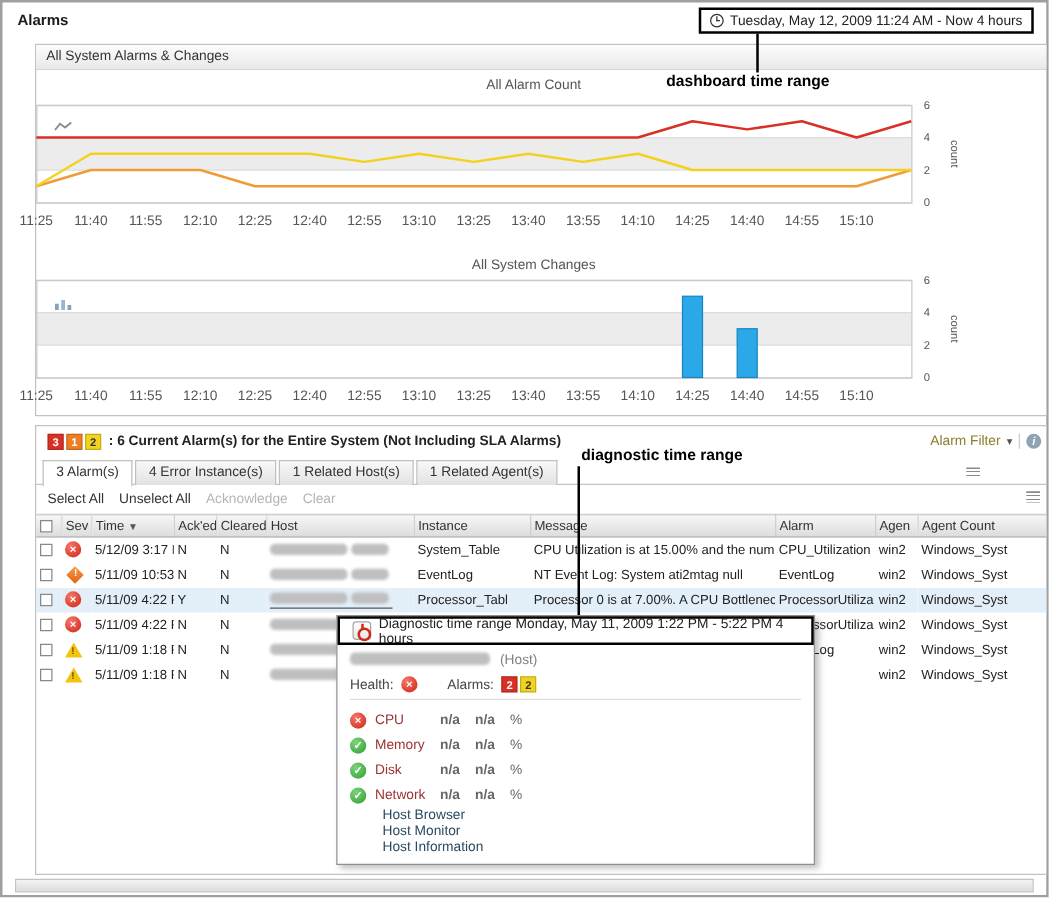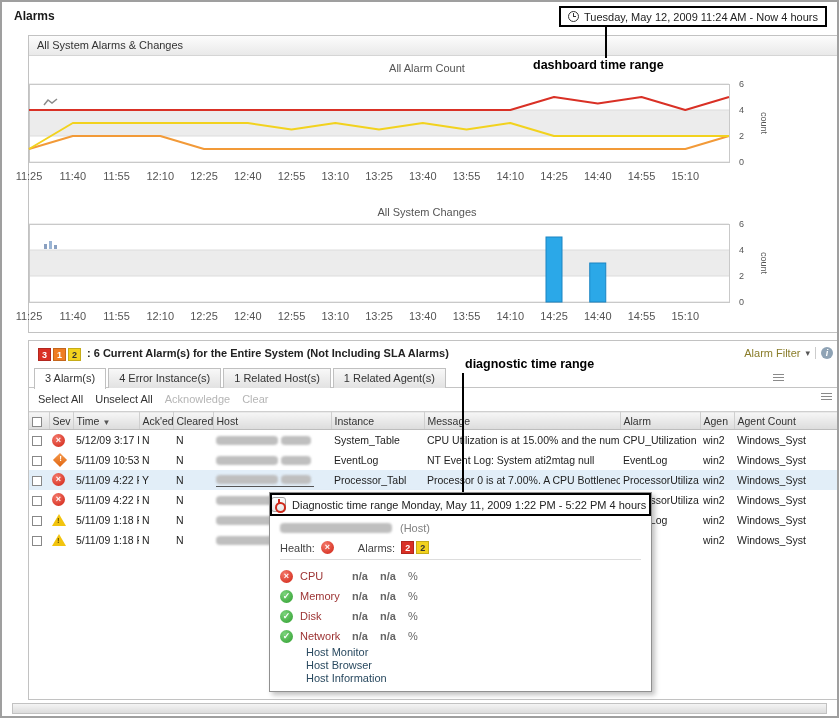--- a/index.html
+++ b/index.html
@@ -90,28 +90,28 @@
           margin-right:3px; vertical-align:middle; }
   .host-wrap { display:inline-block; }
   .host-link { border-bottom:1px solid #555; padding-bottom:1px; cursor:pointer; }
 
   .bottom-strip { position:absolute; left:10px; top:701px; width:815px; height:11px;
                   background:linear-gradient(#f4f4f4,#dcdcdc); border:1px solid #c2c2c2; }
 
   .tooltip { position:absolute; left:267px; top:490px; width:383px; background:#fff; border:1px solid #909090;
              box-shadow:3px 3px 5px rgba(0,0,0,.25); z-index:5; padding-bottom:6px; }
   .anno-box { position:absolute; left:0; top:0; right:0; height:23px; border:2px solid #000; pointer-events:none; z-index:8; }
-  .tt-header { display:flex; align-items:center; gap:6px; padding:4px 1px; font-size:11px; color:#222; height:23px; }
+  .tt-header { display:flex; align-items:center; gap:6px; padding:4px 12px; font-size:11px; color:#222; height:23px; }
   .power-icon { position:relative; width:15px; height:15px; border:1px solid #a5a5a5; border-radius:3px;
                 background:linear-gradient(#fff,#e6e6e6); display:inline-block; flex:0 0 auto; }
   .power-icon::before { content:""; position:absolute; left:3px; top:4px; width:7px; height:7px;
                 border:2px solid #cf2a1b; border-radius:50%; }
   .power-icon::after { content:""; position:absolute; left:6px; top:1px; width:2px; height:5px; background:#cf2a1b; }
   .tt-body { padding:4px 10px 0; }
-  .tt-host { display:flex; align-items:center; gap:5px; margin:2px 0 7px; }
+  .tt-host { display:flex; align-items:flex-start; gap:5px; margin:2px 0 7px; }
   .tt-host .muted { font-size:11px; color:#808080; }
   .tt-health { display:flex; align-items:center; gap:6px; font-size:11px; color:#444; margin-bottom:4px; }
   .alarms-gap { width:12px; }
   .tt-sep { border-top:1px solid #ddd; margin:5px 0 6px; }
   .metric-row { display:flex; align-items:center; height:20px; }
   .metric-row .sev { margin-right:7px; flex:0 0 auto; }
   .metric-name { width:52px; font-size:11px; color:#9c3333; cursor:pointer; }
   .metric-val { width:28px; font-size:11px; color:#666;font-weight:bold; }
   .metric-unit { font-size:11px; color:#666; }
   .tt-related { font-size:11px; color:#993a1f; margin-top:8px; }
@@ -405,22 +405,22 @@
           </div>
           <div class="metric-row">
             <span class="sev sev-ok"></span>
             <span class="metric-name">Network</span>
             <span class="metric-val">n/a</span>
             <span class="metric-val">n/a</span>
             <span class="metric-unit">%</span>
           </div>
         </div>
       <div id="tt-links">
+          <div class="tt-link">Host Browser</div>
           <div class="tt-link">Host Monitor</div>
-          <div class="tt-link">Host Browser</div>
           <div class="tt-link">Host Information</div>
         </div>
     </div>
   </div>
 
   <div class="anno anno-diag">diagnostic time range</div>
   <div class="anno-line" style="left:460px; top:371px; height:119px;"></div>
 
 </div>
 

